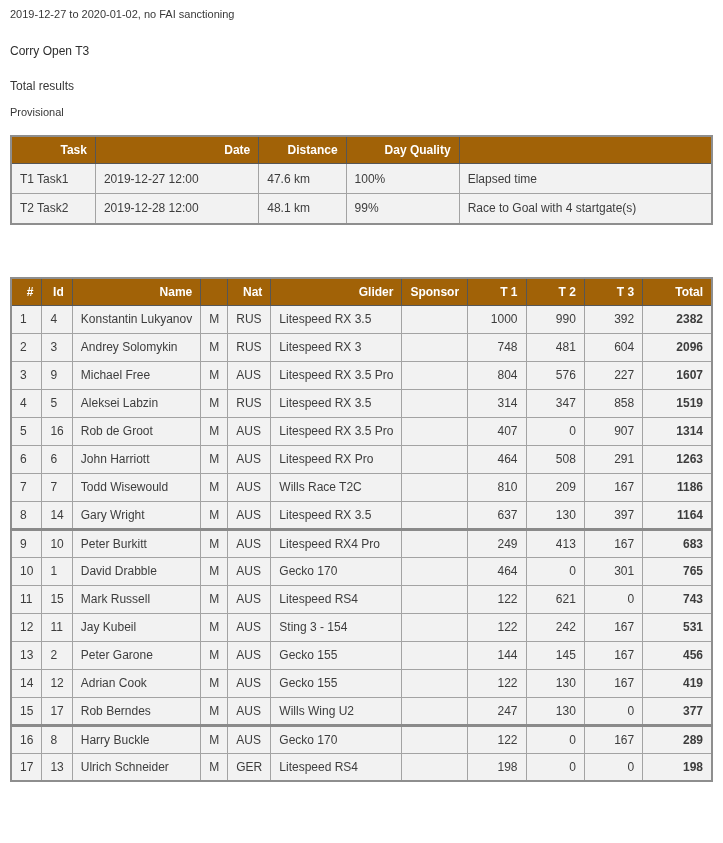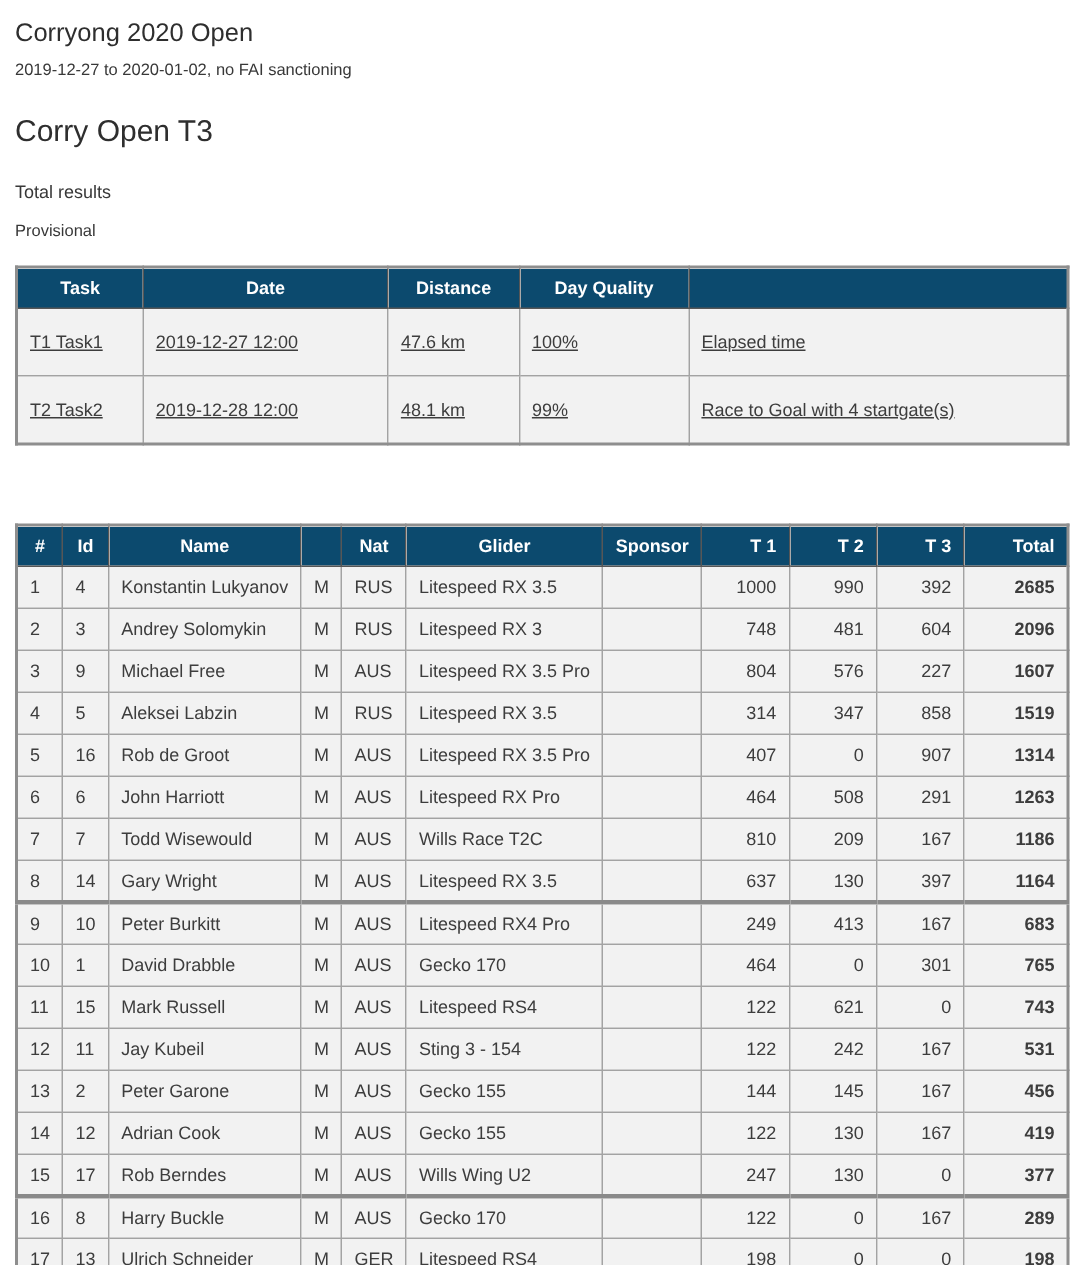--- a/index.html
+++ b/index.html
@@ -6,65 +6,64 @@
   html, body { margin: 0; padding: 0; background: #ffffff; }
   body {
     font-family: "Liberation Sans", sans-serif;
     color: #3a3a3a;
     width: 723px;
   }
   .page { padding: 8px 10px 10px 10px; }
 
   .h1 { font-size: 17px; font-weight: 400; color: #2e2e2e; margin: 4px 0 9px 0; }
   .subtitle { font-size: 11px; color: #383838; margin: 0 0 24px 0; }
-  .h2 { font-size: 20px; font-weight: 400; color: #2e2e2e; margin: 0 0 21px 0; }
+  .h2 { font-size: 12px; font-weight: 400; color: #2e2e2e; margin: 0 0 21px 0; }
   .results-type { font-size: 12px; color: #383838; margin: 0 0 13px 0; }
   .status { font-size: 11px; color: #383838; margin: 0 0 17px 0; }
 
   table {
     border-collapse: collapse;
     table-layout: fixed;
     font-size: 12px;
     border: 2px solid #8e8e8e;
   }
   th {
-    background: #0c4a6e;
+    background: #a16207;
     color: #ffffff;
     font-weight: bold;
     font-size: 12px;
-    text-align: center;
+    text-align: right;
     padding: 6px 8px;
     border: 1px solid #565656;
     height: 27px;
     overflow: hidden;
     white-space: nowrap;
   }
   td {
     background: #f2f2f2;
     color: #3d3d3d;
     border: 1px solid #a3a3a3;
     padding: 5px 8px;
     overflow: hidden;
     white-space: nowrap;
   }
   .tasks-table { margin-bottom: 52px; }
-  .tasks-table td { height: 45px; text-decoration: underline; }
+  .tasks-table td { height: 30px; }
   .results-table td { height: 28px; }
   .results-table tr.sep td { border-top: 3px solid #8a8a8a; }
   td.num { text-align: right; }
   td.ctr { text-align: center; }
   td.total { font-weight: bold; }
   th.pad-t { padding-left: 32px; }
 </style>
 </head>
 <body>
 
 <div class="page">
 
-  <div class="h1">Corryong 2020 Open</div>
   <div class="subtitle">2019-12-27 to 2020-01-02, no FAI sanctioning</div>
   <div class="h2">Corry Open T3</div>
   <div class="results-type">Total results</div>
   <div class="status">Provisional</div>
 
   <table class="tasks-table">
     <colgroup>
       <col style="width:85px">
         <col style="width:165px">
         <col style="width:88px">
@@ -132,21 +131,21 @@
       <td>1</td>
       <td>4</td>
       <td>Konstantin Lukyanov</td>
       <td class="ctr">M</td>
       <td>RUS</td>
       <td>Litespeed RX 3.5</td>
       <td></td>
       <td class="num">1000</td>
       <td class="num">990</td>
       <td class="num">392</td>
-      <td class="num total">2685</td>
+      <td class="num total">2382</td>
     </tr>
         <tr>
       <td>2</td>
       <td>3</td>
       <td>Andrey Solomykin</td>
       <td class="ctr">M</td>
       <td>RUS</td>
       <td>Litespeed RX 3</td>
       <td></td>
       <td class="num">748</td>

